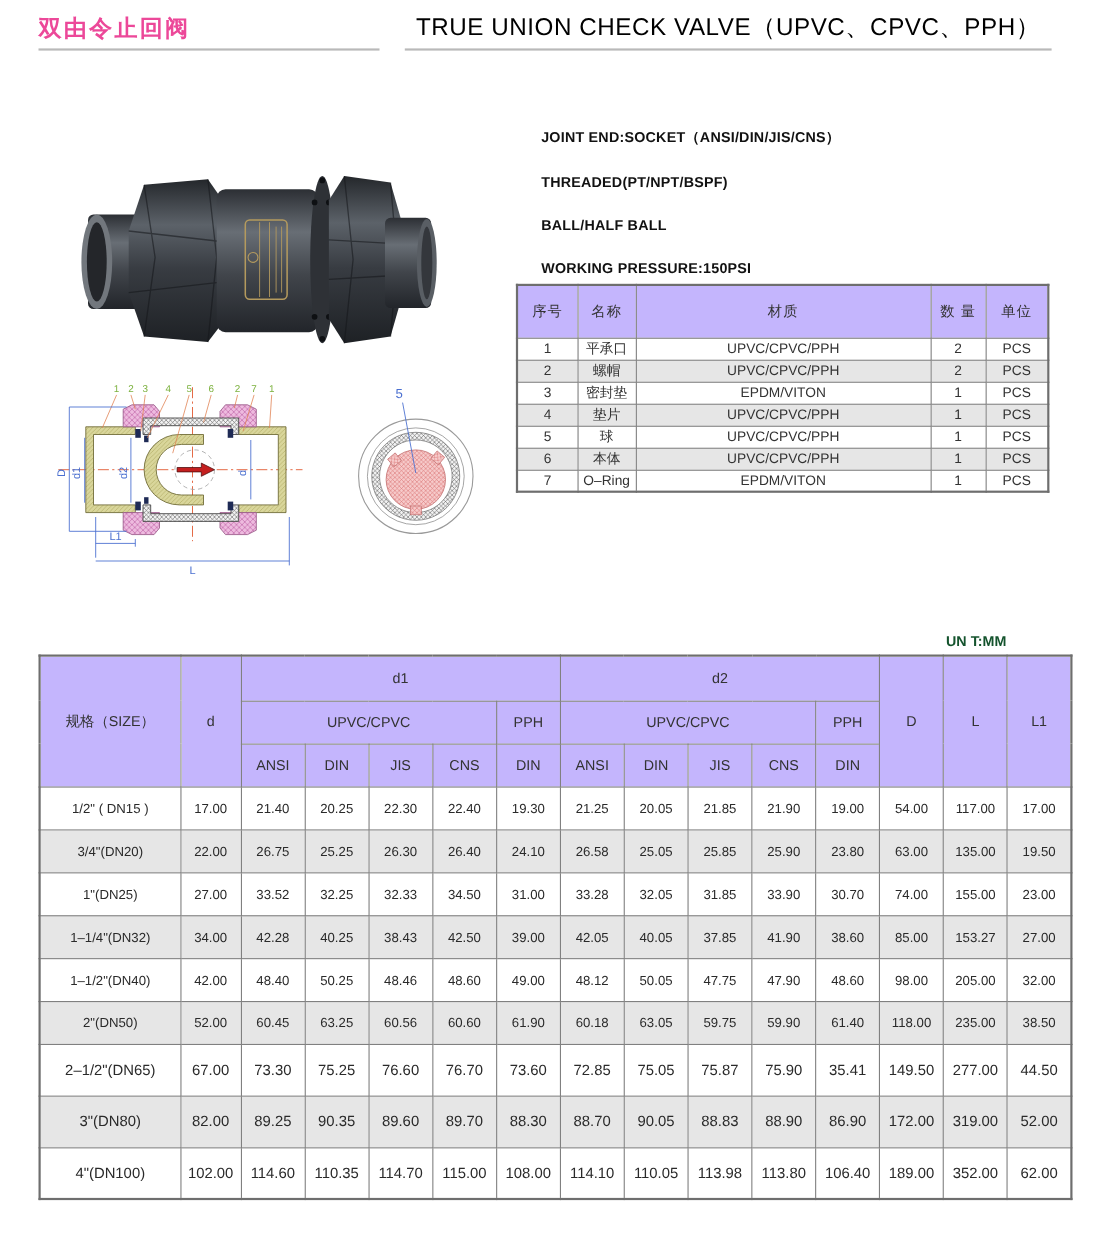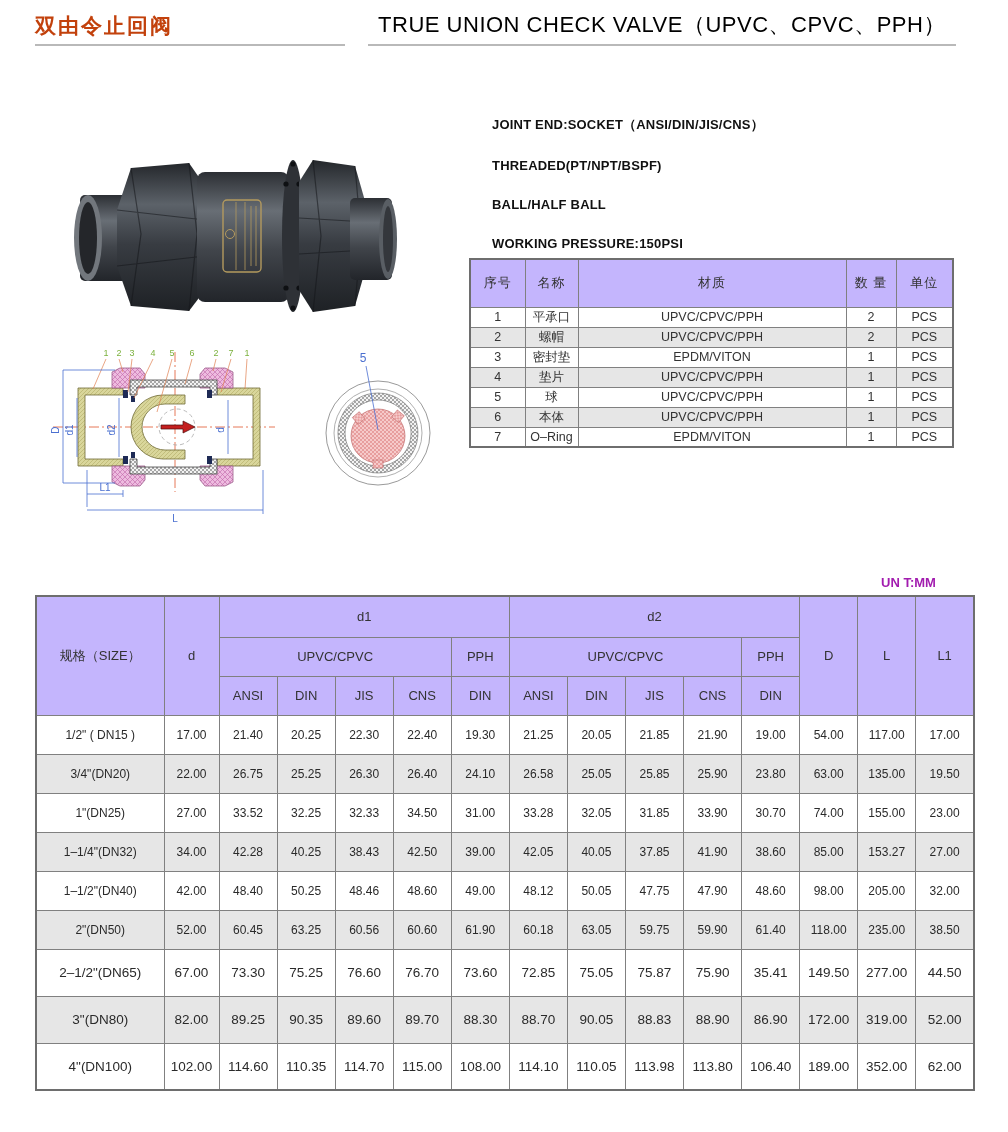--- a/index.html
+++ b/index.html
@@ -4,21 +4,21 @@
 <style>
   * { margin:0; padding:0; box-sizing:border-box; }
   body { background:#ffffff; }
   .page {
     position:relative; width:1008px; height:1132px; background:#fff;
     font-family:"Liberation Sans", sans-serif; color:#222; overflow:hidden;
   }
   
   .title-cn {
     position:absolute; left:35px; top:12px; width:310px;
-    font-size:21px; font-weight:bold; color:#c2410c; letter-spacing:2px;
+    font-size:21px; font-weight:bold; color:#ec4899; letter-spacing:2px;
   }
   .rule { position:absolute; height:2px; background:#b9b9b9; }
   .rule-left  { left:35px;  top:44px; width:310px; }
   .rule-right { left:368px; top:44px; width:588px; }
   .title-en {
     position:absolute; left:368px; top:10px; width:588px;
     font-size:22px; font-weight:400; color:#000000; text-align:center;
     letter-spacing:0.5px; white-space:nowrap;
   }
   
@@ -28,22 +28,22 @@
   table { border-collapse:collapse; table-layout:fixed; }
   th, td { border:1px solid #808080; text-align:center; vertical-align:middle; overflow:hidden; }
   .green { background:#c4b5fd; }
   tr.alt td { background:#e6e6e6; }
   
   .parts-table-wrap { position:absolute; left:469px; top:258px; }
   .parts-table { width:483px; border:2px solid #6e6e6e; }
   .parts-table th { height:48px; font-size:13px; font-weight:normal; color:#333; letter-spacing:1px; }
   .parts-table td { height:20px; font-size:12.5px; color:#333; }
   
-  .unit-note { position:absolute; left:840px; top:575px; width:137px; text-align:center;
-               font-size:13px; font-weight:bold; color:#a21caf; }
+  .unit-note { position:absolute; left:860px; top:575px; width:137px; text-align:left;
+               font-size:13px; font-weight:bold; color:#14532d; }
   .dim-table-wrap { position:absolute; left:35px; top:595px; }
   .dim-table { width:940px; border:2px solid #6e6e6e; }
   .dim-table th { font-size:13px; font-weight:normal; color:#333; }
   .dim-table thead tr:nth-child(1) th { height:41px; }
   .dim-table thead tr:nth-child(2) th { height:39px; }
   .dim-table thead tr:nth-child(3) th { height:39px; }
   .dim-table td { height:39px; font-size:12px; color:#2a2a2a; background:#fff; }
   .dim-table tr.alt td { background:#e6e6e6; }
   .dim-table tr.r-big td { height:47px; font-size:13.5px; }
   

